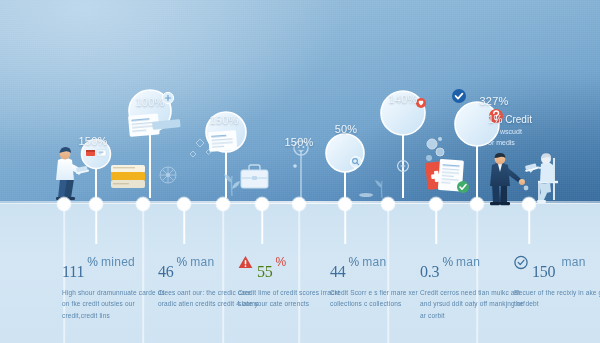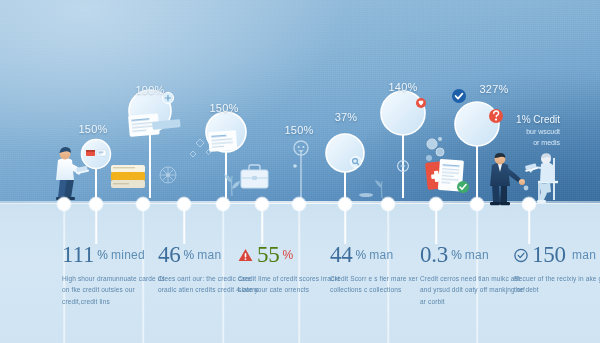--- a/index.html
+++ b/index.html
@@ -41,28 +41,29 @@
     transform:translate(-50%,-50%);
   }
   .tl-drop{
     position:absolute;width:1.5px;background:#fff;opacity:.92;
     transform:translateX(-50%);
   }
   .pct{
     position:absolute;transform:translate(-50%,-50%);
     color:#eef6fc;font-size:11px;letter-spacing:.2px;white-space:nowrap;
     text-shadow:0 1px 2px rgba(26,62,96,.35);
+    margin-top:12px;
   }
 
   
   .stat{position:absolute;width:105px;}
   .stat .num-row{display:flex;align-items:baseline;gap:3px;white-space:nowrap;}
   .stat .num{
     font-family:"Liberation Serif", serif;
-    font-size:23px;color:#3e6f9c;letter-spacing:-.2px;line-height:1;
+    font-size:16px;color:#3e6f9c;letter-spacing:-.2px;line-height:1;margin-top:21px;
   }
   .stat .num.alert{color:#4d7c0f;}
   .stat .pc{font-size:12px;color:#4a7da8;}
   .stat .unit{font-size:12px;color:#5d8db4;letter-spacing:.3px;}
   .stat .desc{
     margin-top:7px;font-size:6.5px;line-height:1.75;color:#5b87ad;
     filter:blur(.32px);letter-spacing:.15px;
   }
   .stat .head{display:flex;align-items:center;gap:3px;}
   svg{display:block;overflow:visible;}
@@ -334,25 +335,25 @@
       <ellipse cx="366" cy="195" rx="7" ry="2" fill="#dcecf8"></ellipse>
       <path d="M382,198 q-1,-12 0,-17" stroke="#9cc3de" stroke-width="1.2" fill="none"></path>
       <path d="M382,188 q-6,-3 -7,-8 q6,1 7,8 Z" fill="#a8cde5"></path>
     </g>
   </svg>
 
   <div class="pct" style="left:93px;top:129px">150%</div>
   <div class="pct" style="left:150px;top:90px">100%</div>
   <div class="pct" style="left:224px;top:108px">150%</div>
   <div class="pct" style="left:299px;top:130px">150%</div>
-  <div class="pct" style="left:346px;top:117px">37%</div>
+  <div class="pct" style="left:346px;top:117px">50%</div>
   <div class="pct" style="left:403px;top:87px">140%</div>
   <div class="pct" style="left:494px;top:89px">327%</div>
 
-  <div style="position:absolute;left:524px;top:131px;transform:translate(-50%,-50%);text-align:right;width:72px;">
+  <div style="position:absolute;left:524px;top:131px;transform:translate(-50%,-50%);text-align:left;width:72px;">
     <div style="color:#eef6fc;font-size:10px;white-space:nowrap;text-shadow:0 1px 2px rgba(26,62,96,.35);">
       <span>1% Credit</span>
     </div>
     <div class="blurtxt" style="color:#d9e9f6;font-size:7px;line-height:1.6;margin-top:1px;">
       <div>bur wscudt</div>
       <div>or medis</div>
     </div>
   </div>
 
   <div>

